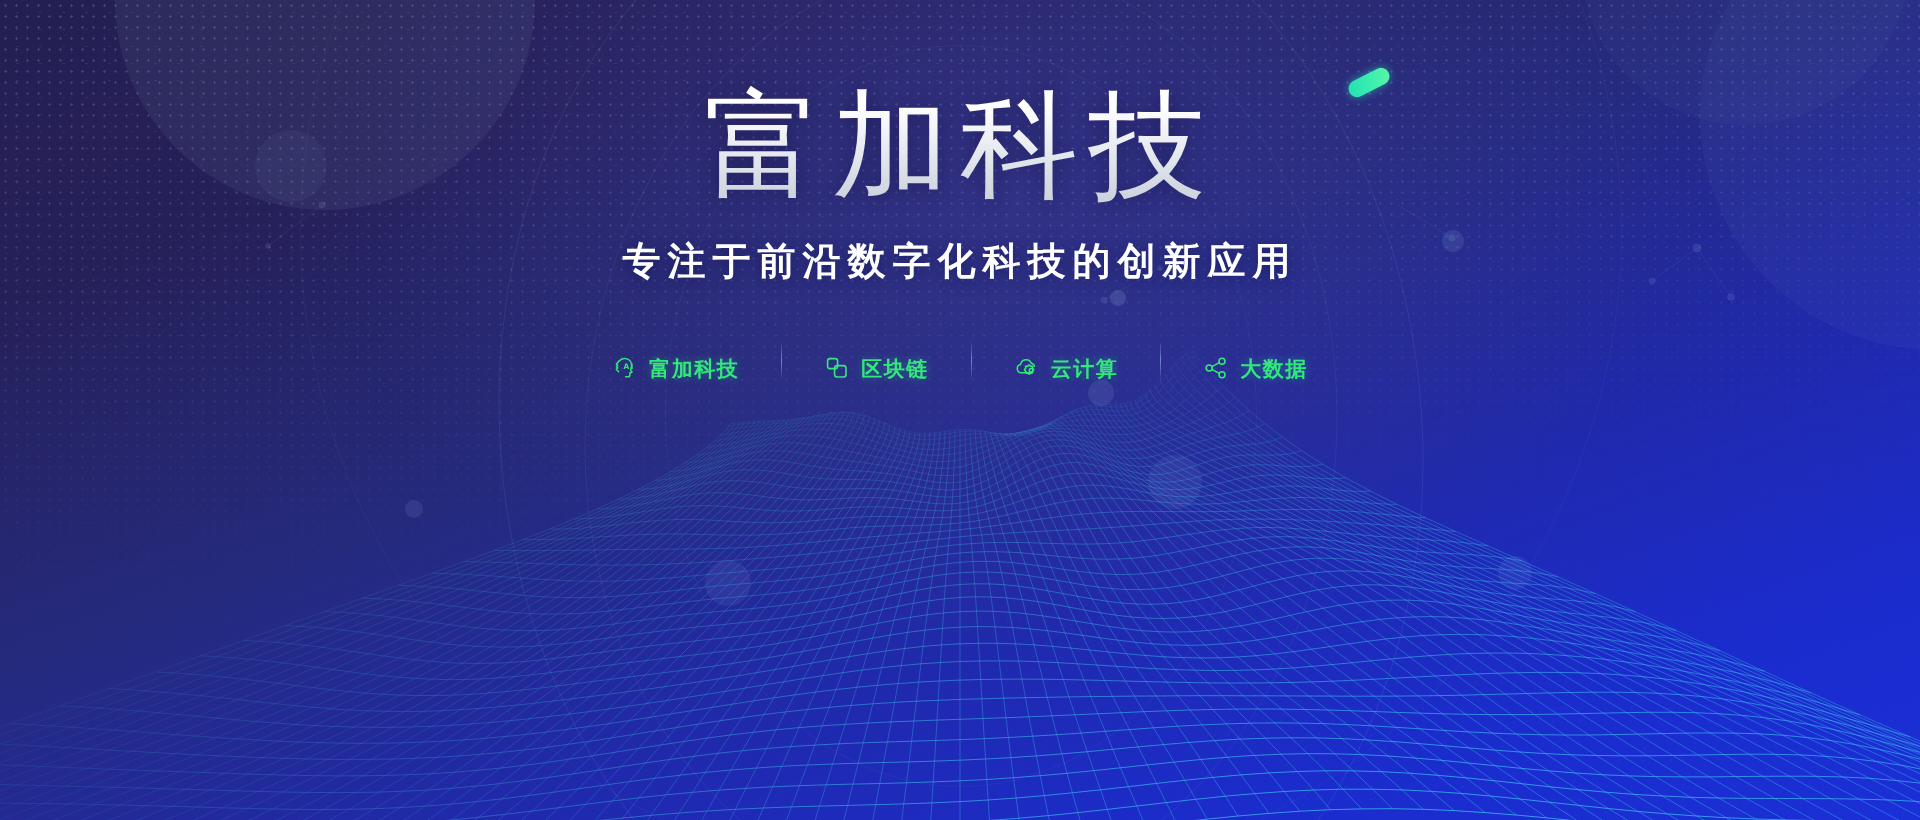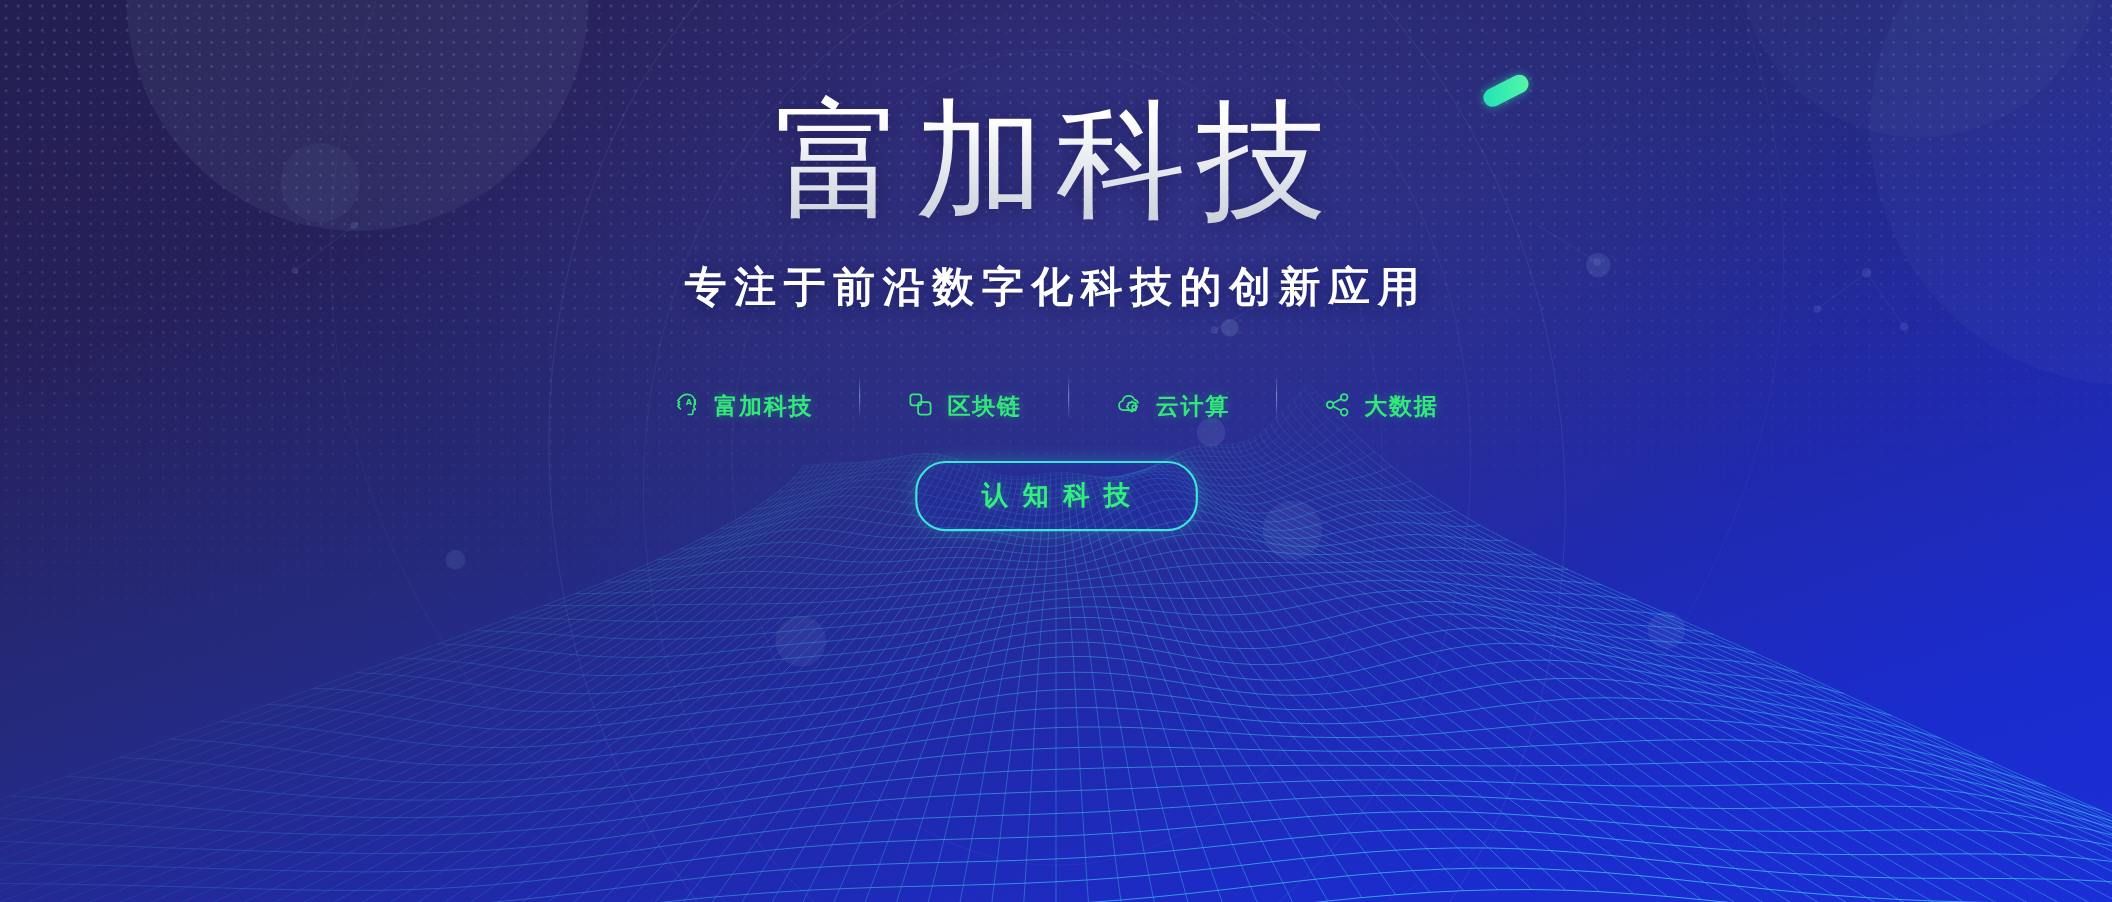--- a/index.html
+++ b/index.html
@@ -429,18 +429,15 @@
             <circle cx="19" cy="19.8" r="3"></circle>
             <line x1="8.9" y1="11.6" x2="16.3" y2="7.6"></line>
             <line x1="8.9" y1="14.4" x2="16.3" y2="18.4"></line>
           </svg>
         </span>
         <span>大数据</span>
       </div>
 
     </div>
 
-    <div class="badge-row">
-      <span class="badge">认知科技</span>
-    </div>
 
   </div>
 </div>
 
 </body></html>

